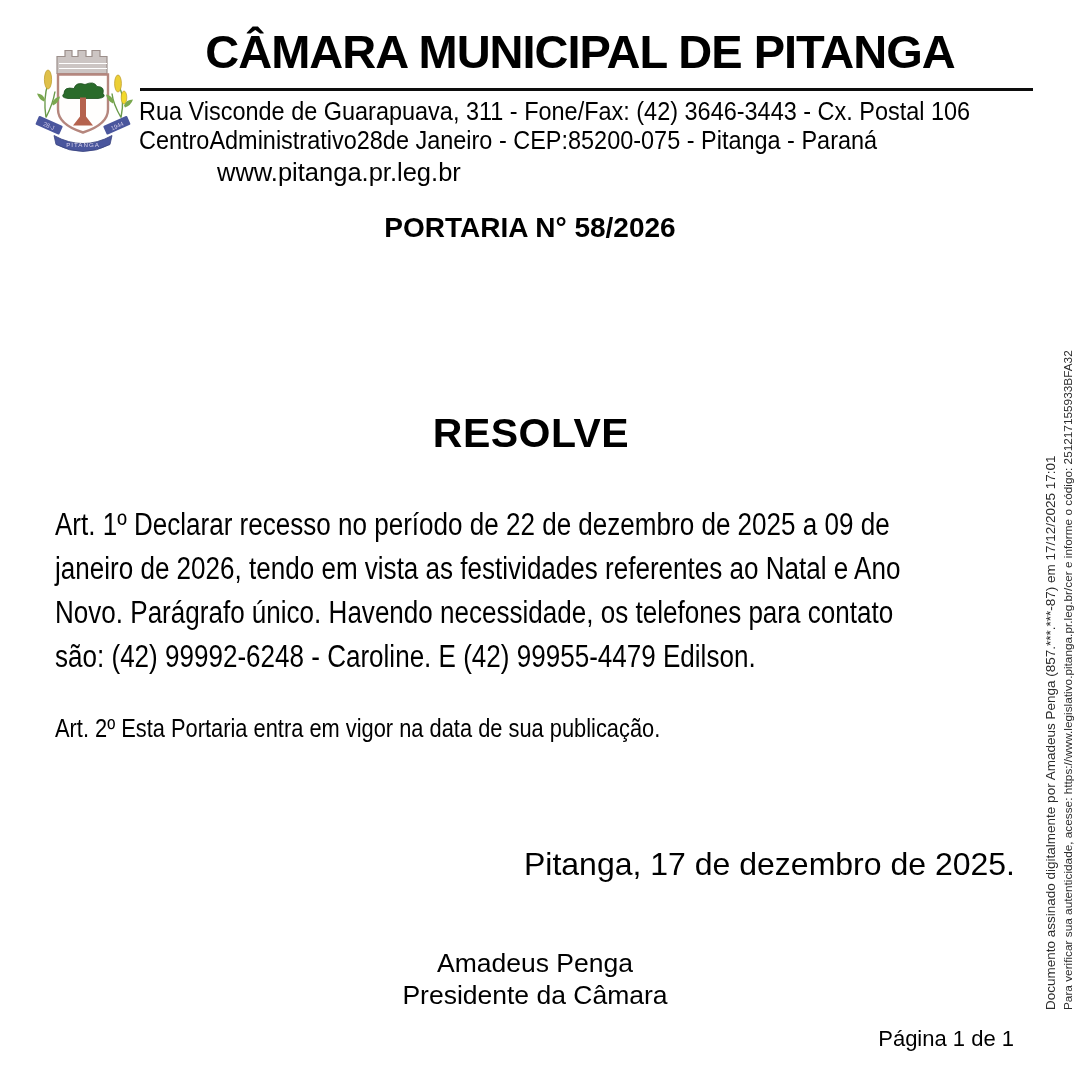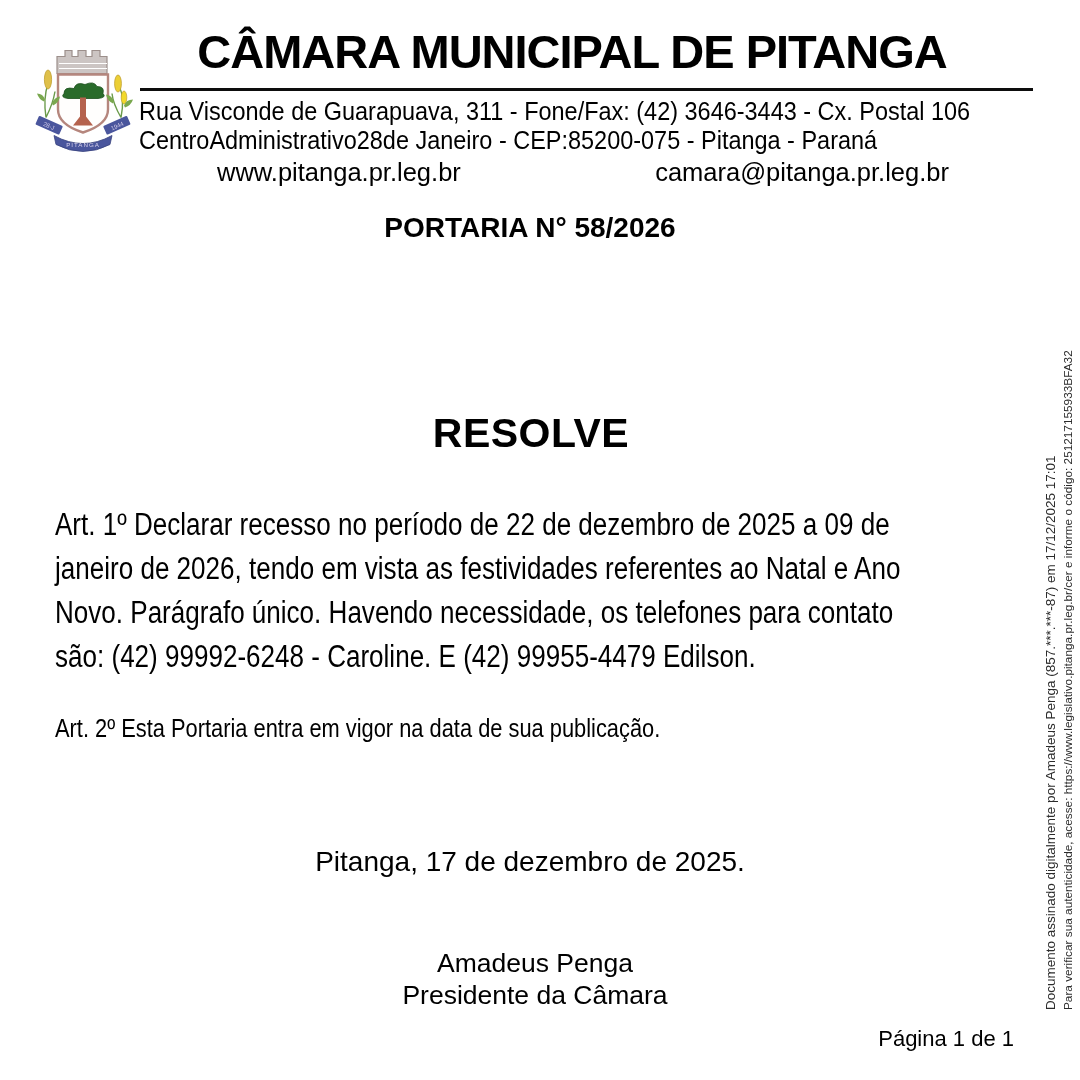--- a/index.html
+++ b/index.html
@@ -8,21 +8,21 @@
     width:1080px;height:1080px;
     background:#ffffff;
     color:#000;
     font-family:"Liberation Sans", sans-serif;
     overflow:hidden;
     margin:0 auto;
   }
   
   .logo{position:absolute;left:33px;top:42px;width:100px;height:118px;}
   .org-title{
-    position:absolute;left:132px;top:24px;width:880px;
+    position:absolute;left:140px;top:24px;width:880px;
     text-align:center;font-size:47px;font-weight:bold;letter-spacing:-1px;
     white-space:nowrap;
   }
   .rule{position:absolute;left:140px;top:88px;width:893px;height:3px;background:#0d0d0d;}
   .addr{position:absolute;left:139px;top:97px;width:893px;font-size:25.5px;line-height:29px;}
   .addr-line{white-space:nowrap;transform:scaleX(0.92);transform-origin:0 50%;}
   .addr-row{
     display:flex;justify-content:space-between;
     box-sizing:border-box;padding:3px 83px 0 78px;width:893px;font-size:25.5px;
   }
@@ -34,22 +34,22 @@
   .preamble{position:absolute;left:55px;top:270px;font-size:29px;line-height:33.5px;}
   .cond{white-space:nowrap;transform:scaleX(0.82);transform-origin:0 50%;}
   .resolve{
     position:absolute;left:66px;top:410px;width:930px;
     text-align:center;font-size:41px;font-weight:bold;letter-spacing:0.5px;
   }
   .art1{position:absolute;left:55px;top:503px;font-size:31px;line-height:44px;}
   .art1 .cond,.art2 .cond{transform:scaleX(0.84);}
   .art2{position:absolute;left:55px;top:706px;font-size:26px;line-height:44px;}
   .dateline{
-    position:absolute;left:55px;top:846px;width:950px;
-    text-align:center;font-size:28px;
+    position:absolute;left:65px;top:846px;width:950px;
+    text-align:right;font-size:32px;
   }
   .signblock{
     position:absolute;left:55px;top:947px;width:960px;
     text-align:center;font-size:26.5px;font-weight:normal;line-height:32px;
   }
   .pagefoot{position:absolute;top:1026px;right:66px;font-size:22px;}
   
   .vsig{
     position:absolute;left:689px;top:622px;width:740px;height:36px;
     transform:rotate(-90deg);transform-origin:center;
@@ -98,21 +98,20 @@
   </svg>
 
   <div class="org-title">CÂMARA MUNICIPAL DE PITANGA</div>
   <div class="rule"></div>
 
   <div class="addr">
     <div class="addr-line">Rua Visconde de Guarapuava, 311 - Fone/Fax: (42) 3646-3443 - Cx. Postal 106</div>
     <div class="addr-line">CentroAdministrativo28de Janeiro - CEP:85200-075 - Pitanga - Paraná</div>
     <div class="addr-row">
       <span>www.pitanga.pr.leg.br</span>
-      <span>camara@pitanga.pr.leg.br</span>
     </div>
   </div>
 
   <div class="portaria">PORTARIA N° 58/2026</div>
 
 
   <div class="resolve">RESOLVE</div>
 
   <div class="art1">
     <div class="cond">Art. 1º Declarar recesso no período de 22 de dezembro de 2025 a 09 de</div>

